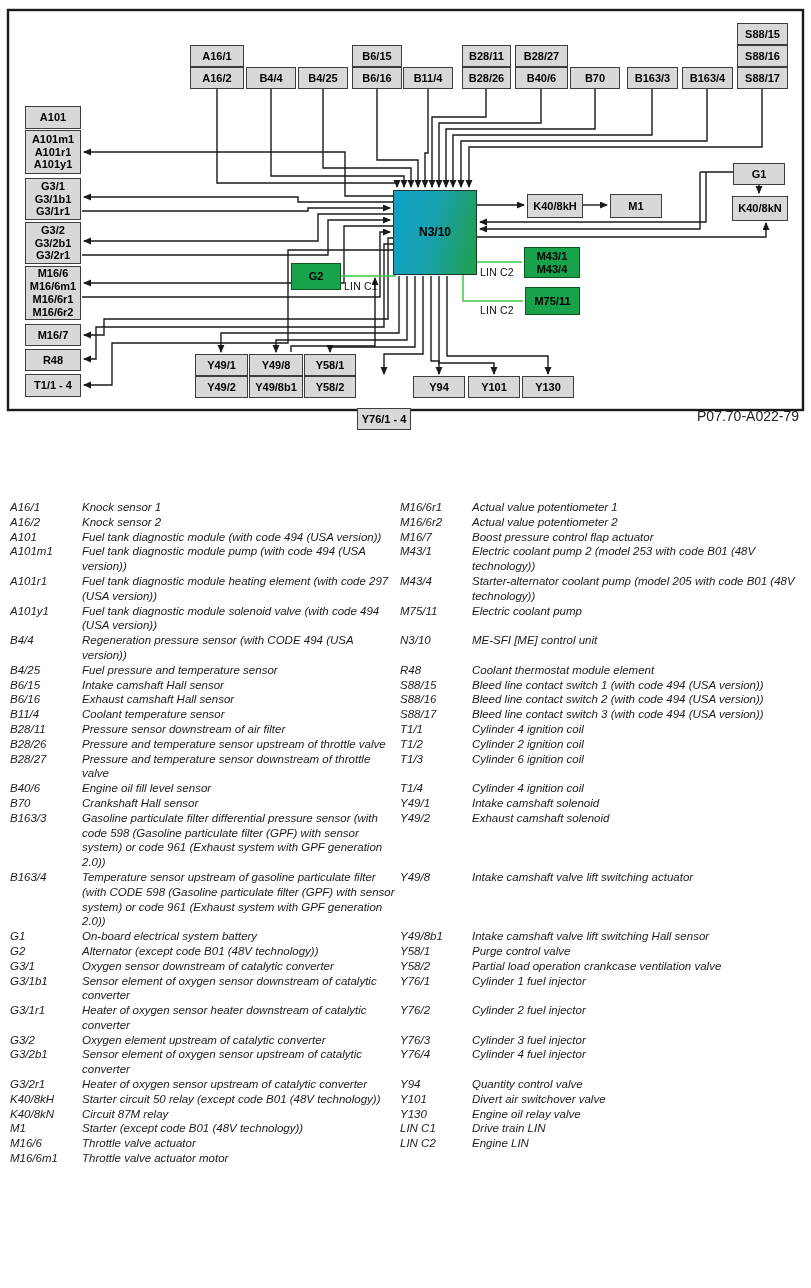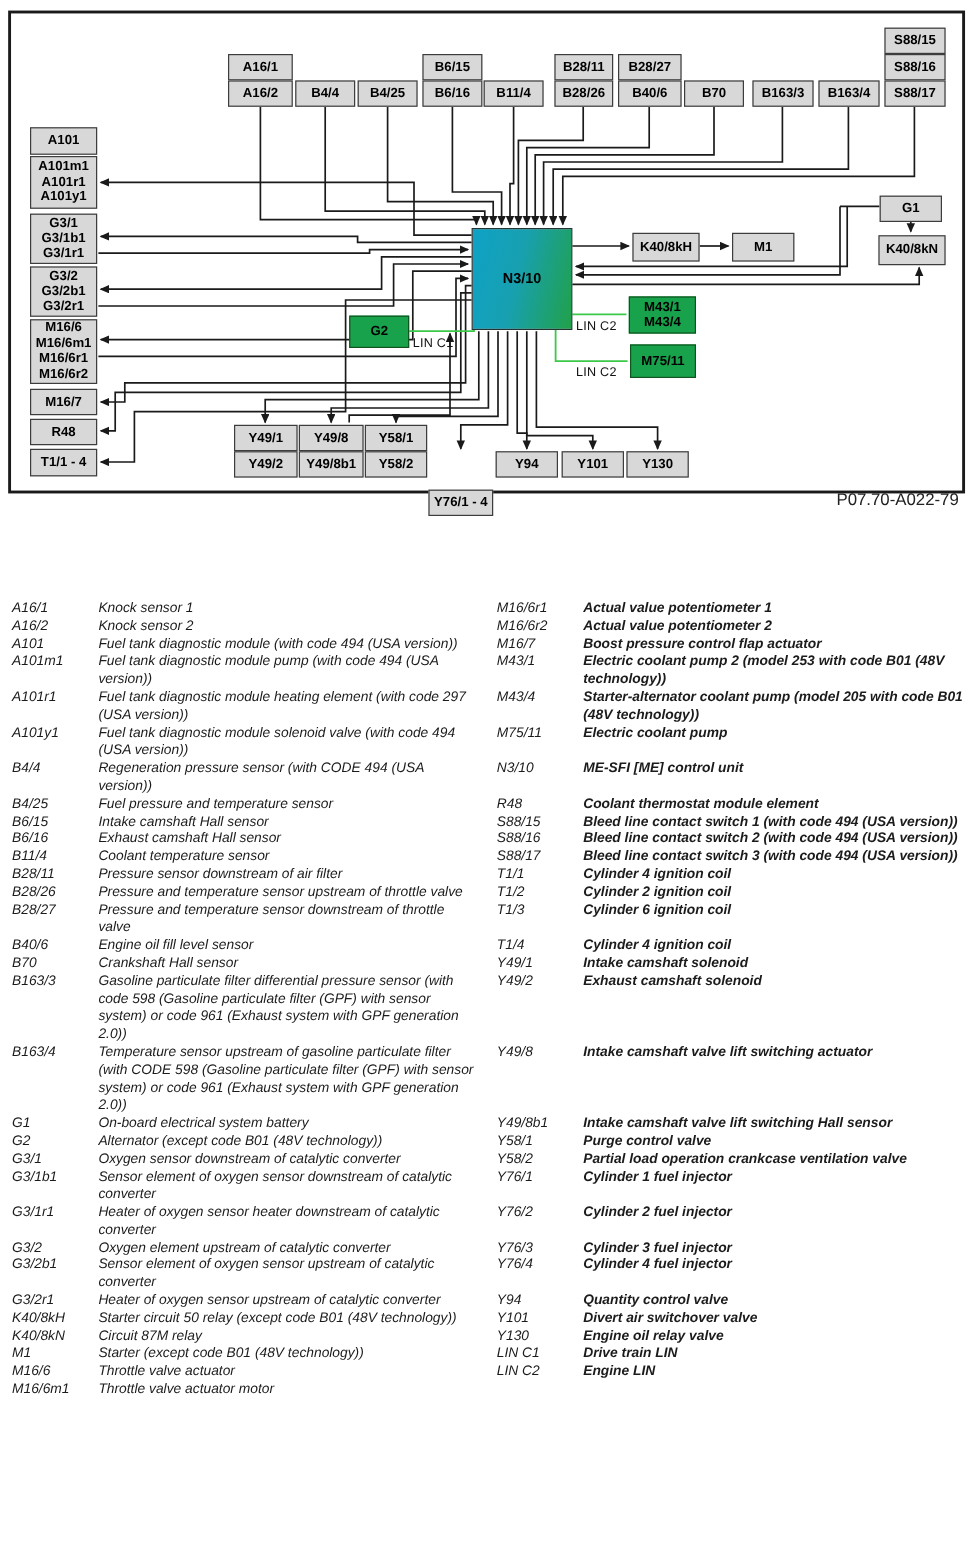--- a/index.html
+++ b/index.html
@@ -14,23 +14,23 @@
   .dbox.green{background:#18a24b;border-color:#10541f;}
   .dbox.unit{background:linear-gradient(103deg,#0ea2c6 0%,#18a0b0 45%,#21a14a 100%);
              border-color:#233;font-size:12px;}
   .lin-label{position:absolute;font-size:10.5px;color:#111;z-index:2;letter-spacing:.2px;}
   .figure-caption{position:absolute;top:408px;right:12px;font-size:14px;color:#222;}
   .legend{position:absolute;left:10px;top:500px;width:795px;}
   .legend table{border-collapse:collapse;width:100%;table-layout:fixed;}
   .legend td{vertical-align:top;font-style:italic;font-size:11.5px;line-height:14.8px;
              color:#1b1b1b;padding:0;}
   .legend td.code{width:72px;}
-  .legend td.desc1{width:318px;padding-right:14px;}
+  .legend td.desc1{width:318px;}
   .legend td.code2{width:72px;}
-  .legend td.desc2{padding-right:2px;font-weight:bold;}
+  .legend td.desc2{padding-right:2px;}
 </style>
 </head>
 <body>
 
 <div class="page">
 
   <div class="diagram-area">
     <svg width="811" height="470" viewBox="0 0 811 470">
       <defs>
         <marker id="arr" markerUnits="userSpaceOnUse" markerWidth="9" markerHeight="8" refX="7" refY="3.5" orient="auto">

